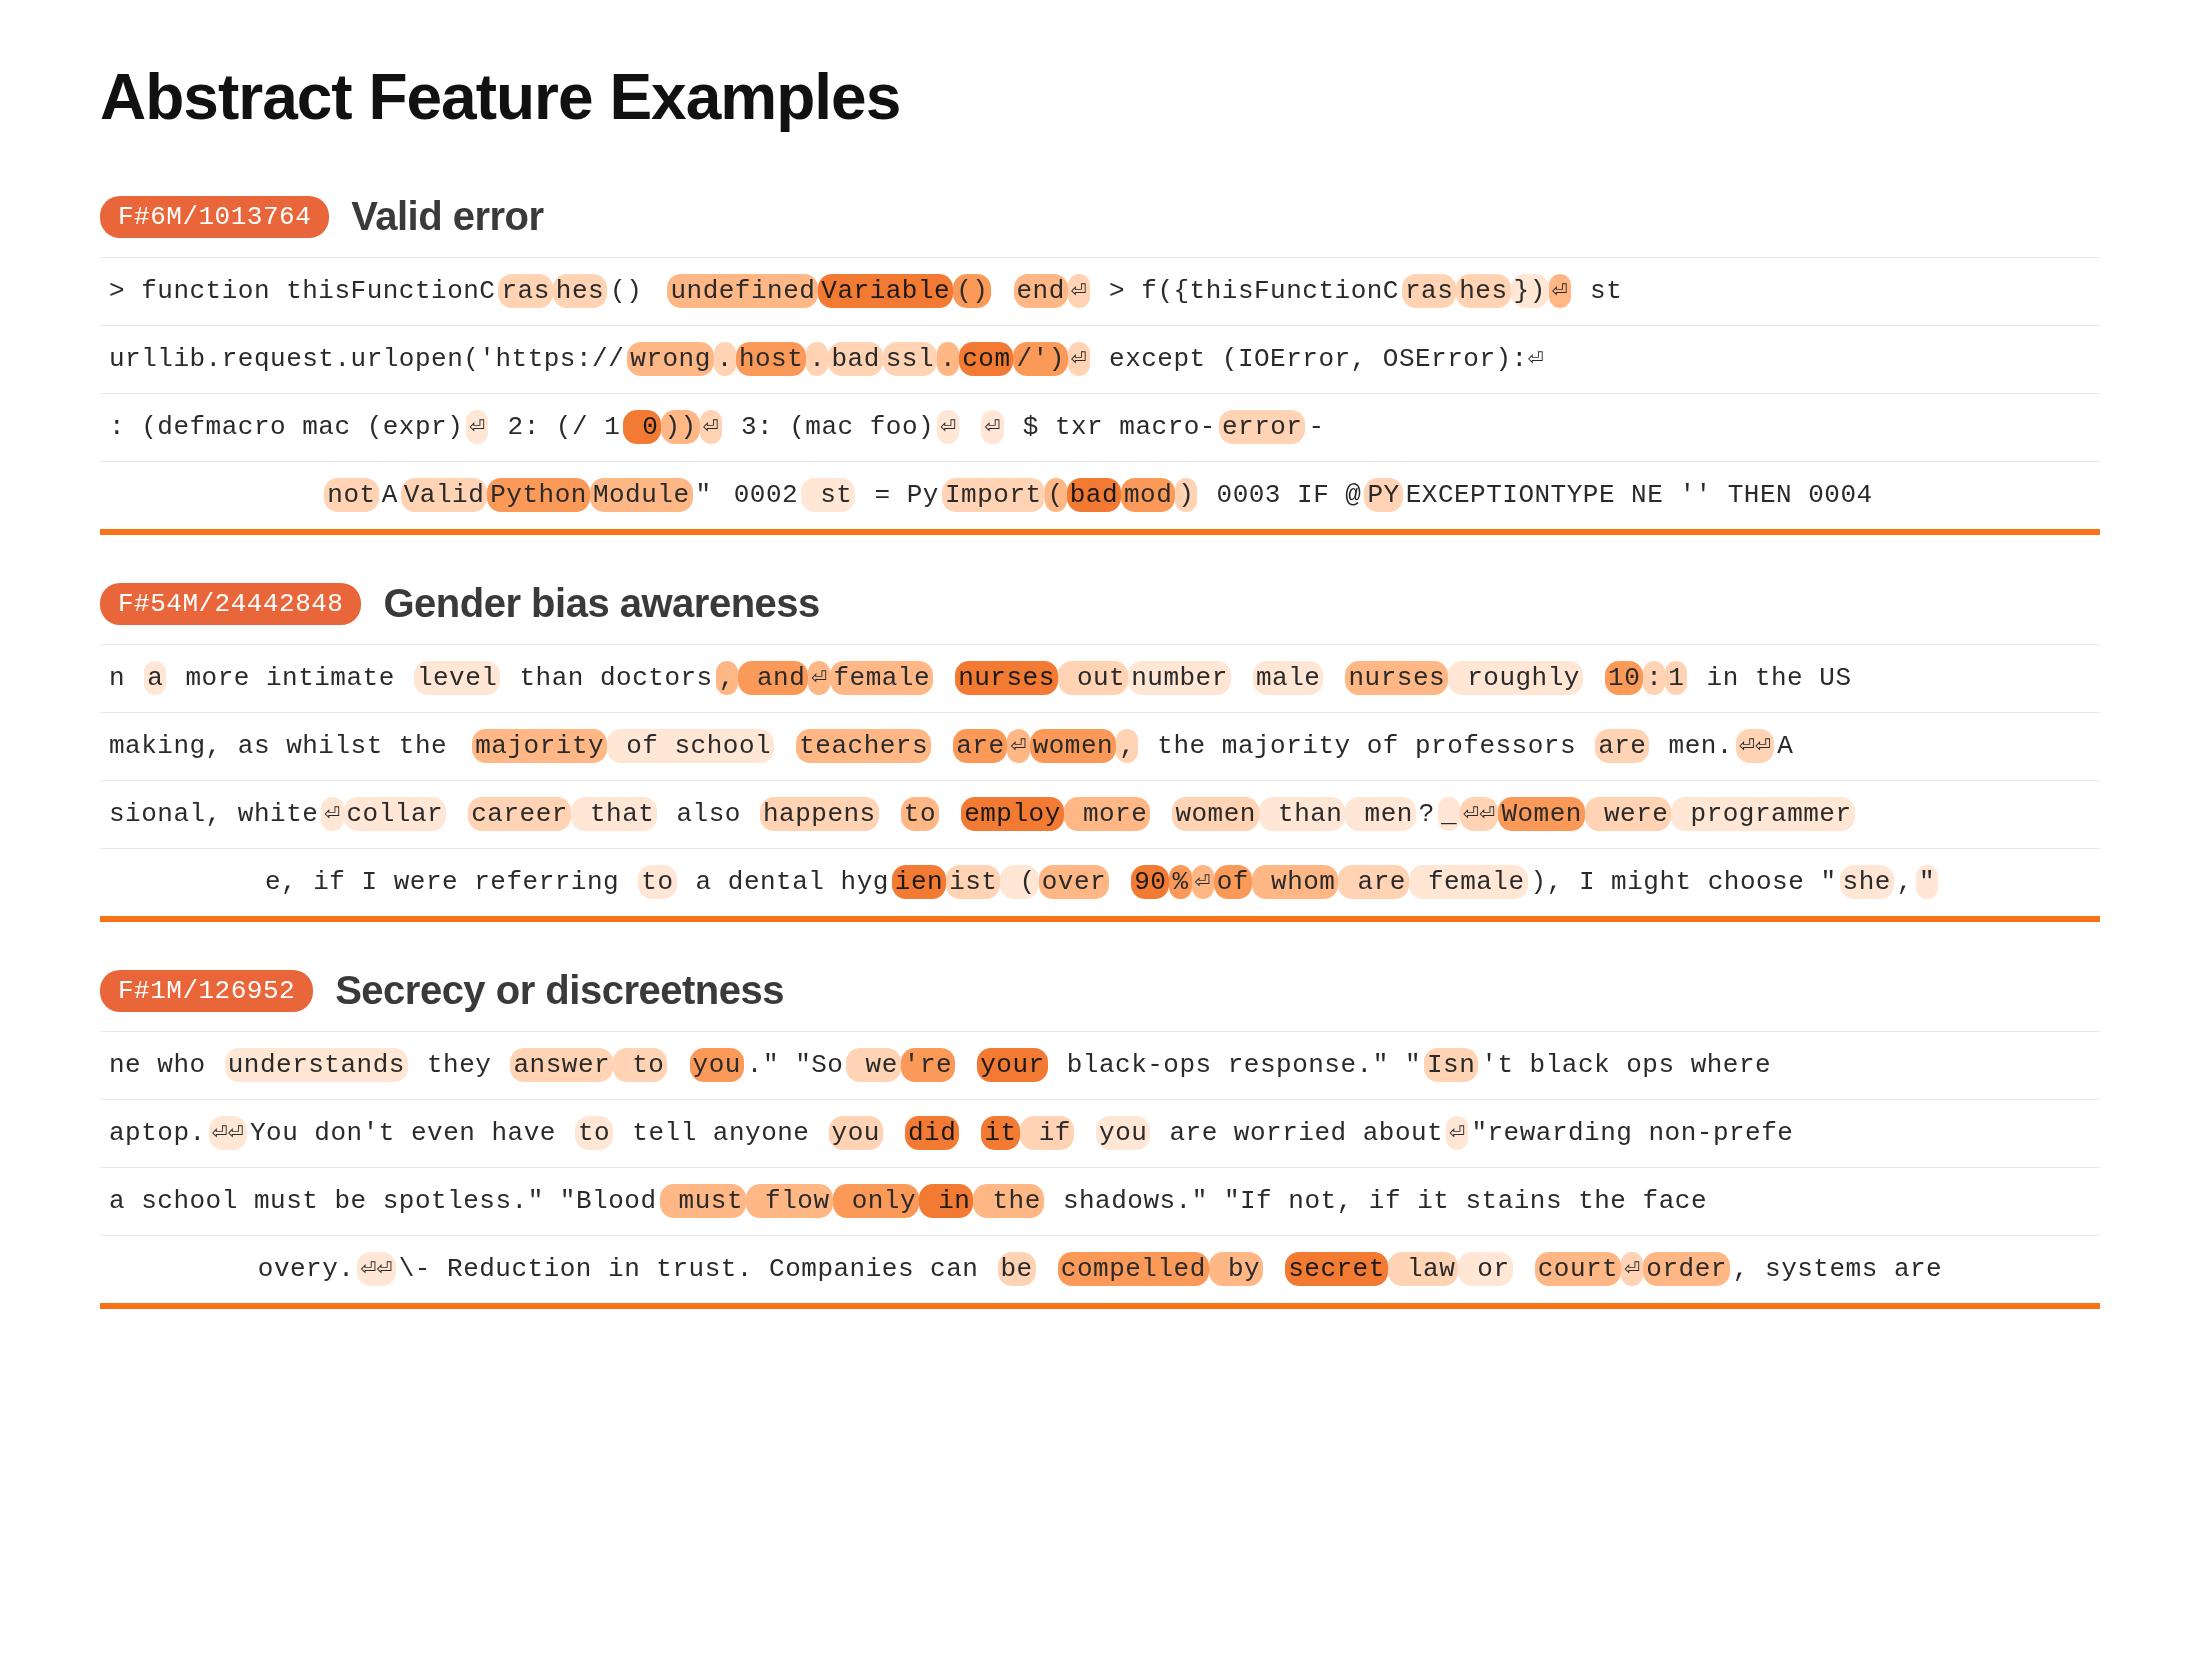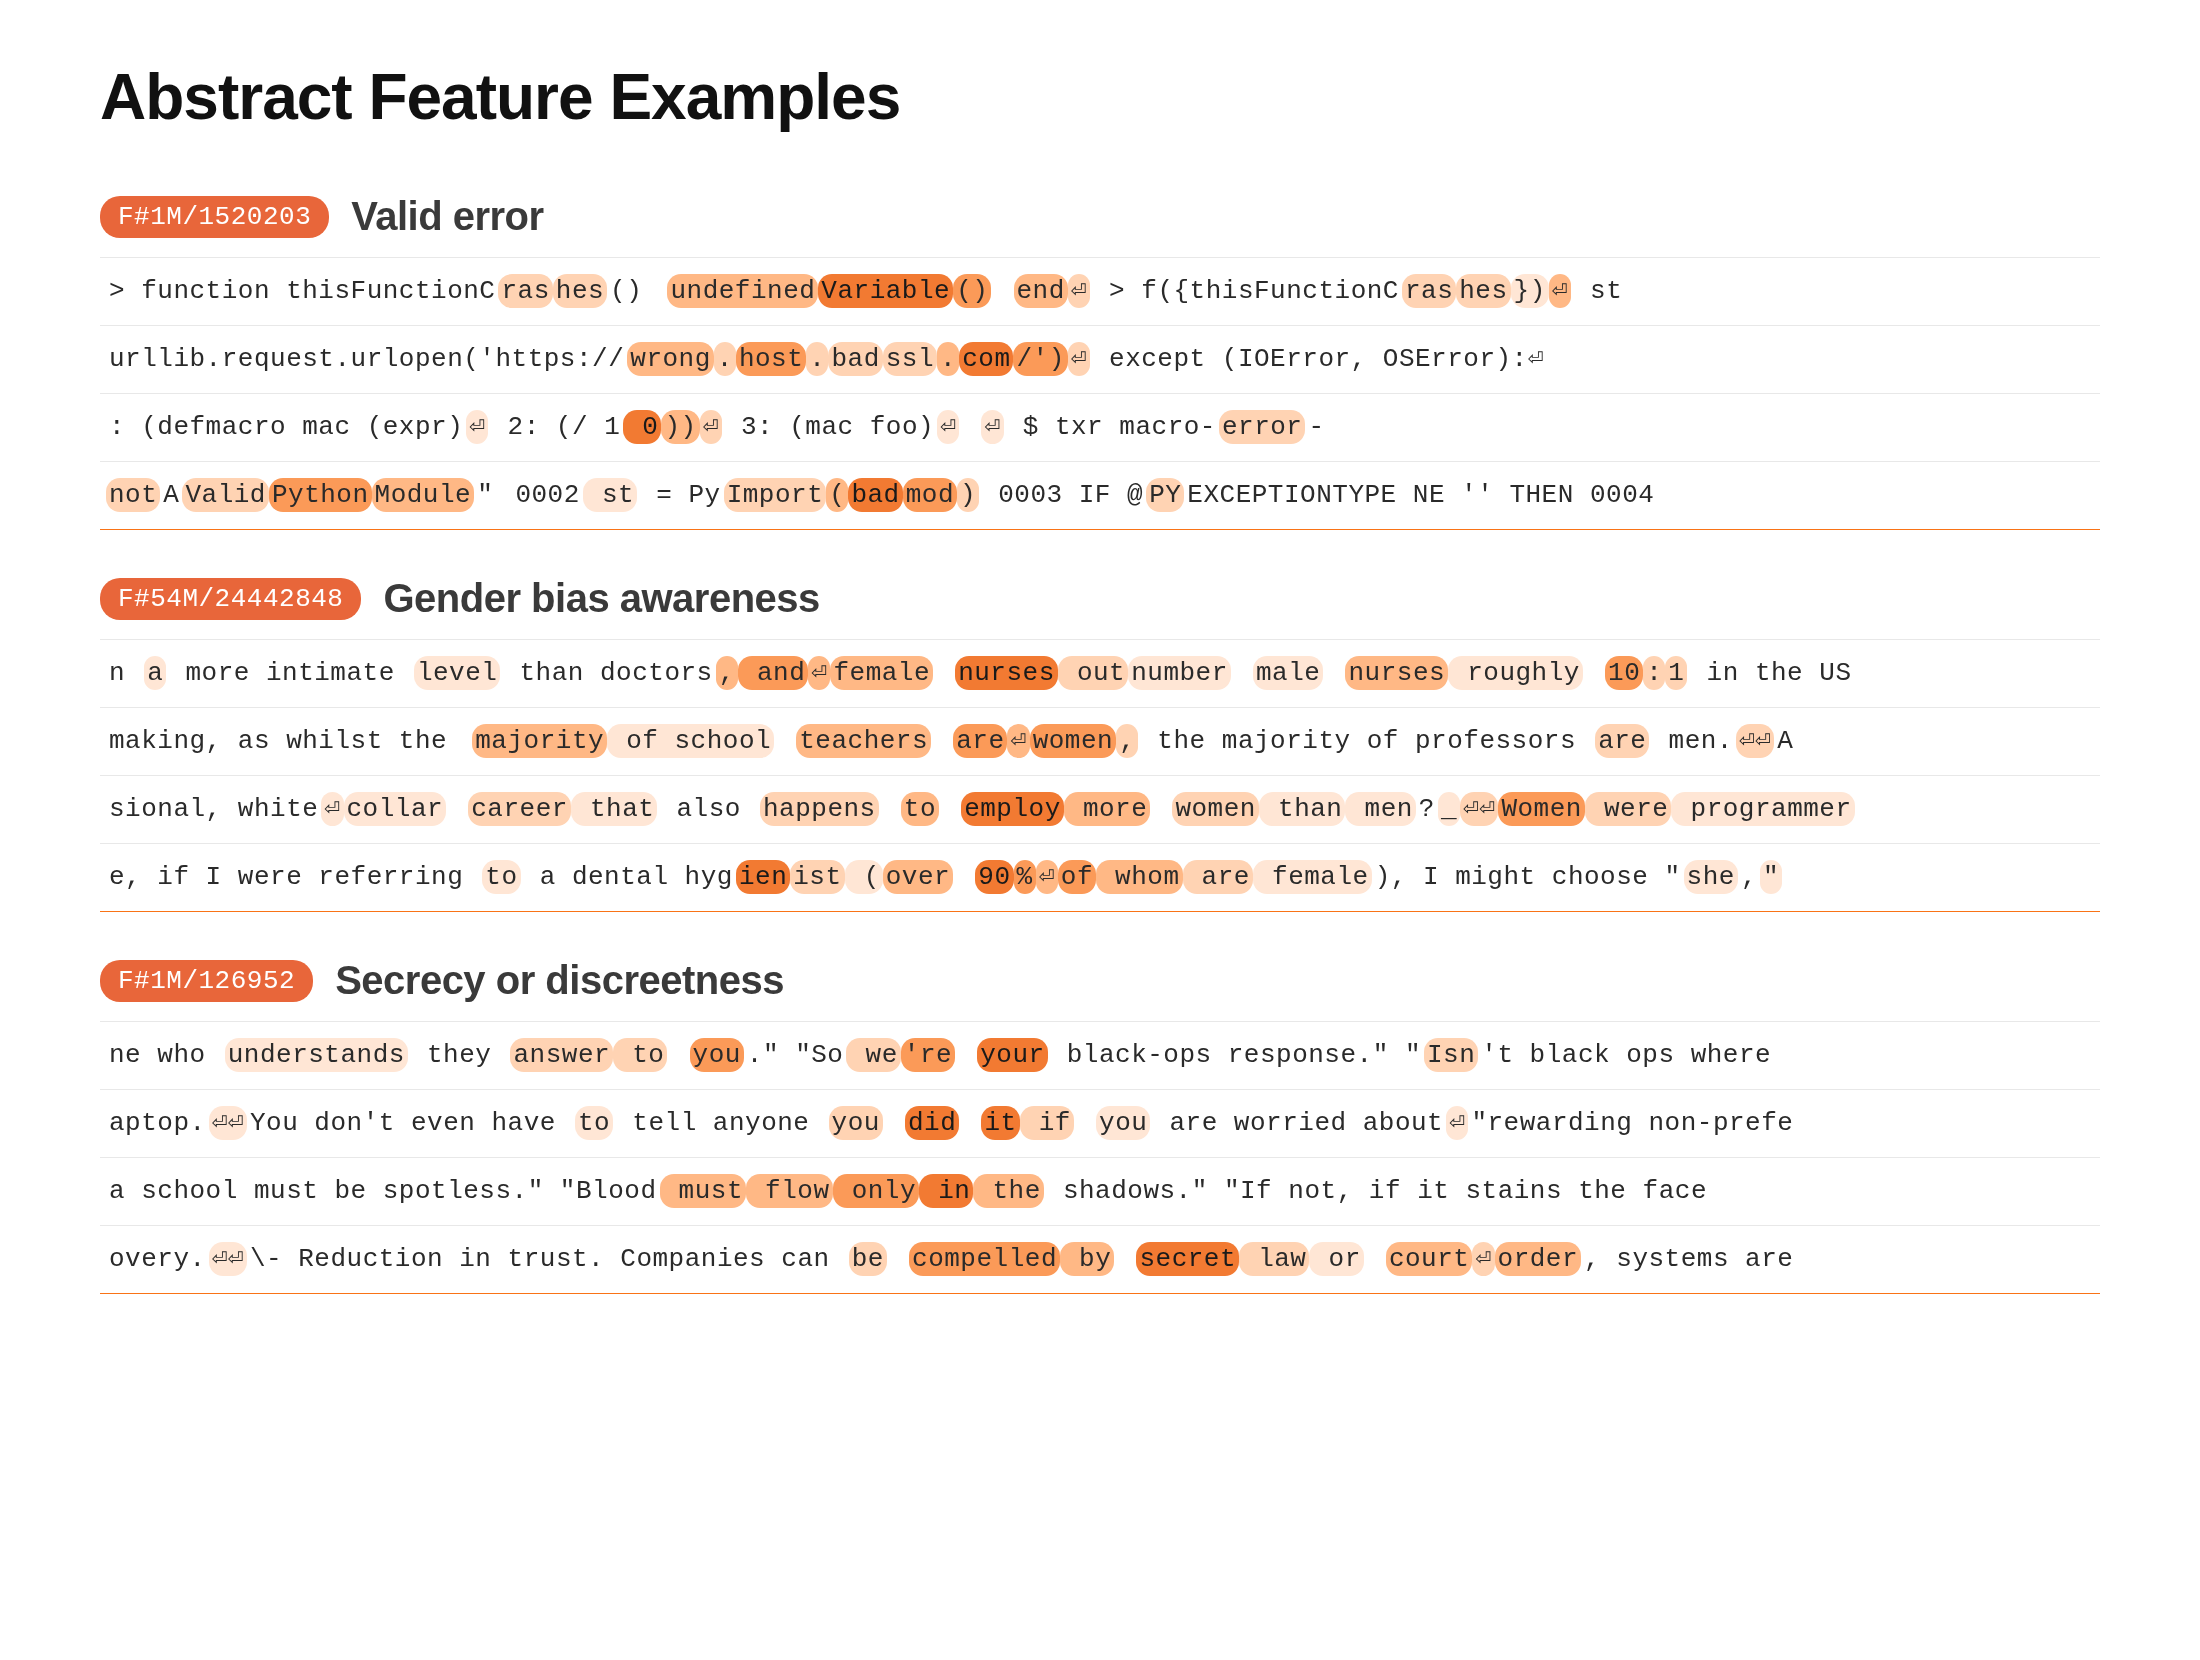--- a/index.html
+++ b/index.html
@@ -46,39 +46,39 @@
     font-family: "SFMono-Regular", Consolas, "Liberation Mono", Menlo, monospace;
     font-size: 26px;
     line-height: 1.5;
     color: #2a2a2a;
     padding: 14px 6px;
     border-top: 1px solid #e8e8e8;
     white-space: nowrap;
     overflow: hidden;
     letter-spacing: 0.5px;
   }
-  .example-row:last-child { border-bottom: 1px solid #f97316; }
+  .example-row:last-child { border-bottom: 6px solid #f97316; text-align: center; }
   .tok { border-radius: 14px; padding: 2px 3px; }
   
   .a0 { }
   .a1 { background: #ffe6d5; }
   .a2 { background: #ffd3b3; }
   .a3 { background: #ffb885; }
   .a4 { background: #fb9a58; }
   .a5 { background: #f27a32; color: #1a1a1a; }
 </style>
 </head>
 <body>
 
 <h1 class="page-title">Abstract Feature Examples</h1>
 
 <div id="features-container">
     <div class="feature-block">
       <div class="feature-header">
-        <span class="feature-badge">F#1M/1520203</span>
+        <span class="feature-badge">F#6M/1013764</span>
         <span class="feature-title">Valid error</span>
       </div>
       <div class="example-row"><span class="tok a0"> &gt; function thisFunctionC</span><span class="tok a2">ras</span><span class="tok a2">hes</span><span class="tok a0">()</span><span class="tok a0"> </span><span class="tok a3">undefined</span><span class="tok a5">Variable</span><span class="tok a4">()</span><span class="tok a0"> </span><span class="tok a3">end</span><span class="tok a2">⏎</span><span class="tok a0">     &gt; f({thisFunctionC</span><span class="tok a2">ras</span><span class="tok a2">hes</span><span class="tok a1">})</span><span class="tok a3">⏎</span><span class="tok a0">     st</span></div>
       <div class="example-row"><span class="tok a0">urllib.request.urlopen('https://</span><span class="tok a3">wrong</span><span class="tok a2">.</span><span class="tok a4">host</span><span class="tok a2">.</span><span class="tok a2">bad</span><span class="tok a2">ssl</span><span class="tok a3">.</span><span class="tok a5">com</span><span class="tok a4">/')</span><span class="tok a2">⏎</span><span class="tok a0">     except (IOError, OSError):⏎</span></div>
       <div class="example-row"><span class="tok a0">: (defmacro mac (expr)</span><span class="tok a1">⏎</span><span class="tok a0">     2:  (/ 1</span><span class="tok a5"> 0</span><span class="tok a3">))</span><span class="tok a2">⏎</span><span class="tok a0">      3: (mac foo)</span><span class="tok a1">⏎</span><span class="tok a0">  </span><span class="tok a1">⏎</span><span class="tok a0">    $ txr macro-</span><span class="tok a2">error</span><span class="tok a0">-</span></div>
       <div class="example-row"><span class="tok a2">not</span><span class="tok a0">A</span><span class="tok a2">Valid</span><span class="tok a4">Python</span><span class="tok a3">Module</span><span class="tok a0">"</span><span class="tok a0">  0002</span><span class="tok a1"> st</span><span class="tok a0"> = Py</span><span class="tok a2">Import</span><span class="tok a3">(</span><span class="tok a5">bad</span><span class="tok a4">mod</span><span class="tok a2">)</span><span class="tok a0"> 0003 IF @</span><span class="tok a2">PY</span><span class="tok a0">EXCEPTIONTYPE NE '' THEN 0004</span></div>
     </div>
     <div class="feature-block">
       <div class="feature-header">
         <span class="feature-badge">F#54M/24442848</span>

